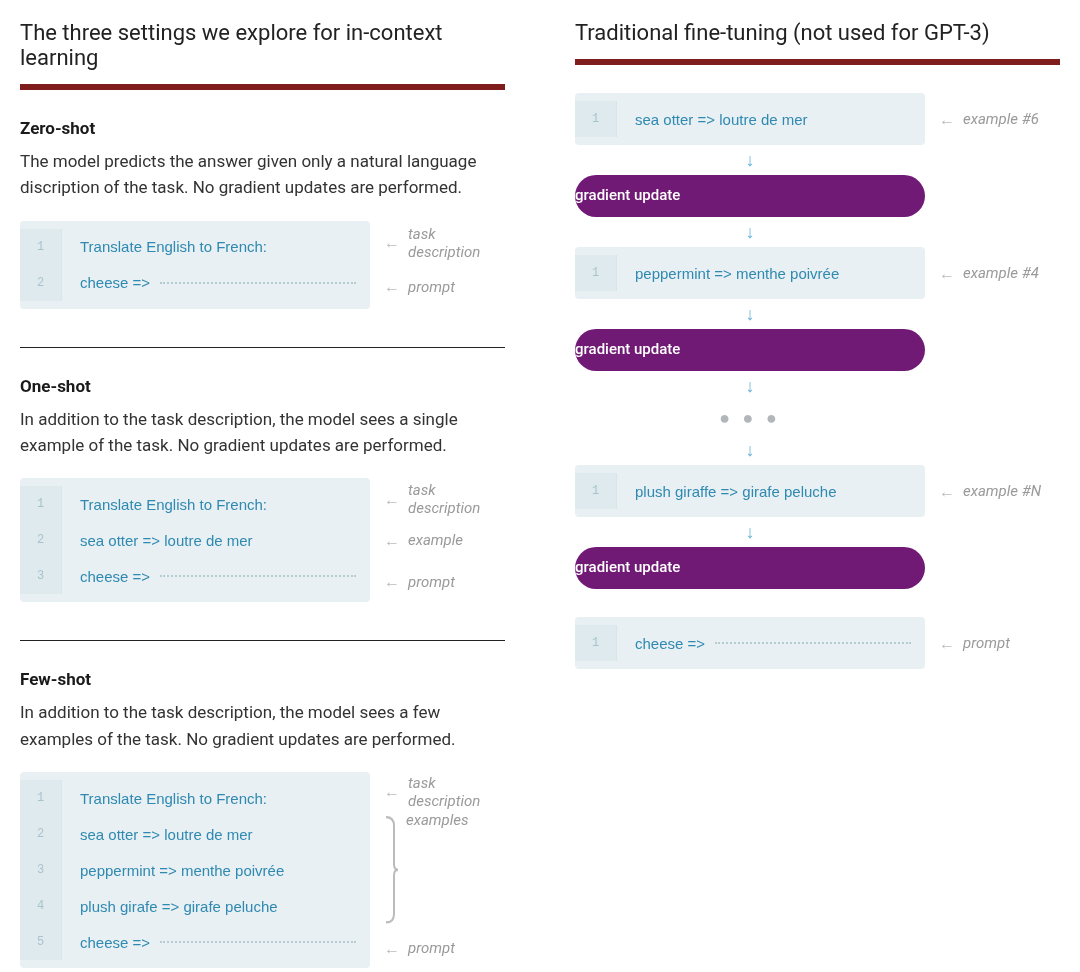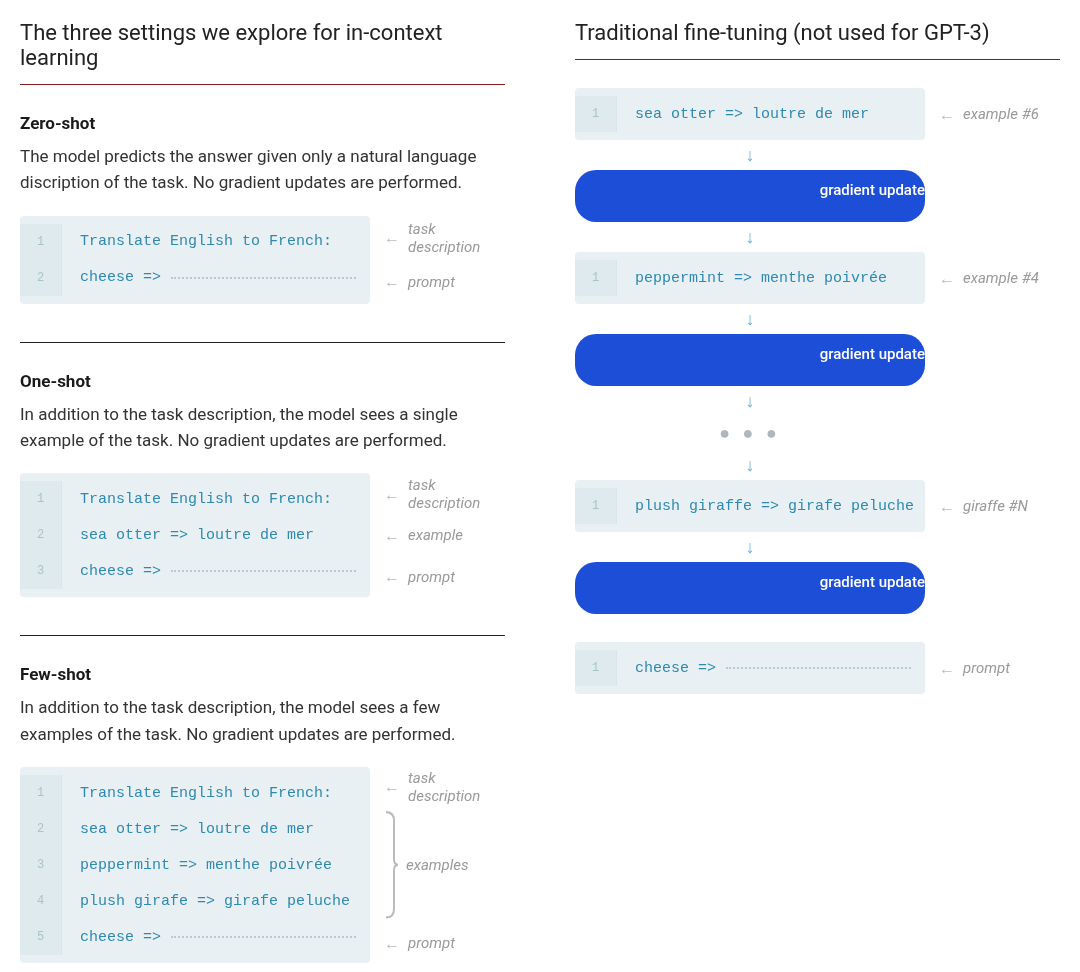--- a/index.html
+++ b/index.html
@@ -10,21 +10,21 @@
     width: 1080px;
     padding: 20px 20px 30px 20px;
   }
   .columns { display: flex; gap: 70px; }
   .col { flex: 1; }
   .col-title {
     font-size: 22px;
     font-weight: 400;
     color: #222;
     padding-bottom: 14px;
-    border-bottom: 1px solid #7f1d1d;
+    border-bottom: 6px solid #7f1d1d;
     margin-bottom: 28px;
   }
   .section-title {
     font-size: 17px;
     font-weight: 700;
     color: #1a1a1a;
     margin-bottom: 10px;
   }
   .section-desc {
     font-size: 17px;
@@ -56,21 +56,21 @@
     font-size: 12px;
     color: #a9c3cc;
     background: #dfeaee;
     align-self: stretch;
     display: flex;
     align-items: center;
     justify-content: center;
     border-right: 1px solid rgba(0,0,0,0.02);
   }
   .code-text {
-    font-family: Liberation Mono, monospace;
+    font-family: Liberation Sans, sans-serif;
     font-size: 15px;
     color: #2f89b1;
     padding-left: 18px;
     white-space: pre;
   }
   .dotted {
     border-bottom: 2px dotted #b7cbd2;
     height: 0;
     margin-left: 10px;
   }
@@ -94,27 +94,27 @@
     min-height:36px;
   }
   .bracket {
     width: 14px;
     align-self: stretch;
     position: relative;
     margin: 4px 0;
   }
   .bracket svg { width:100%; height:100%; }
   .grad-pill {
-    background: #1d4ed8;
+    background: #701a75;
     color: #fff;
     font-size: 15px;
     font-weight: 500;
-    text-align: right;
+    text-align: left;
     line-height: 40px;
-    height: 52px;
+    height: 42px;
     border-radius: 21px;
     width: 350px;
   }
   .down-arrow {
     color: #6bb3d6;
     font-size: 18px;
     text-align: center;
     width: 350px;
     line-height: 22px;
     padding: 4px 0;
@@ -224,21 +224,21 @@
             <div class="line-no">5</div>
             <div class="code-text">cheese =&gt;</div>
             <div class="dotted" style="flex: 1 1 0%; margin-right: 14px;"></div>
           </div>
         </div>
         <div class="annots-col">
           <div class="annot-line">
             <span class="annot-arrow">←</span>
             <span class="annot-text">task description</span>
           </div>
-          <div class="annot-line" style="flex: 3 1 0%; align-items: center;">
+          <div class="annot-line" style="flex: 3 1 0%; align-items: flex-start;">
             <div class="bracket"><svg viewBox="0 0 14 100" preserveAspectRatio="none">
                 <path d="M2 2 Q10 2 10 10 L10 45 Q10 50 14 50 Q10 50 10 55 L10 90 Q10 98 2 98" fill="none" stroke="#bbbbbb" stroke-width="2"></path>
               </svg></div>
             <span class="annot-text">examples</span>
           </div>
           <div class="annot-line">
             <span class="annot-arrow">←</span>
             <span class="annot-text">prompt</span>
           </div>
         </div>
@@ -280,21 +280,21 @@
       <div class="down-arrow">↓</div>
       <div class="right-row">
         <div class="code-block">
           <div class="code-row">
             <div class="line-no">1</div>
             <div class="code-text">plush giraffe =&gt; girafe peluche</div>
           </div>
         </div>
         <div class="annot-line" style="flex: 1 1 0%;">
           <span class="annot-arrow">←</span>
-          <span class="annot-text">giraffe #N</span>
+          <span class="annot-text">example #N</span>
         </div>
       </div>
       <div class="down-arrow">↓</div>
       <div class="grad-pill">gradient update</div>
       <div style="height: 28px;"></div>
       <div class="right-row">
         <div class="code-block">
           <div class="code-row">
             <div class="line-no">1</div>
             <div class="code-text">cheese =&gt;</div>

